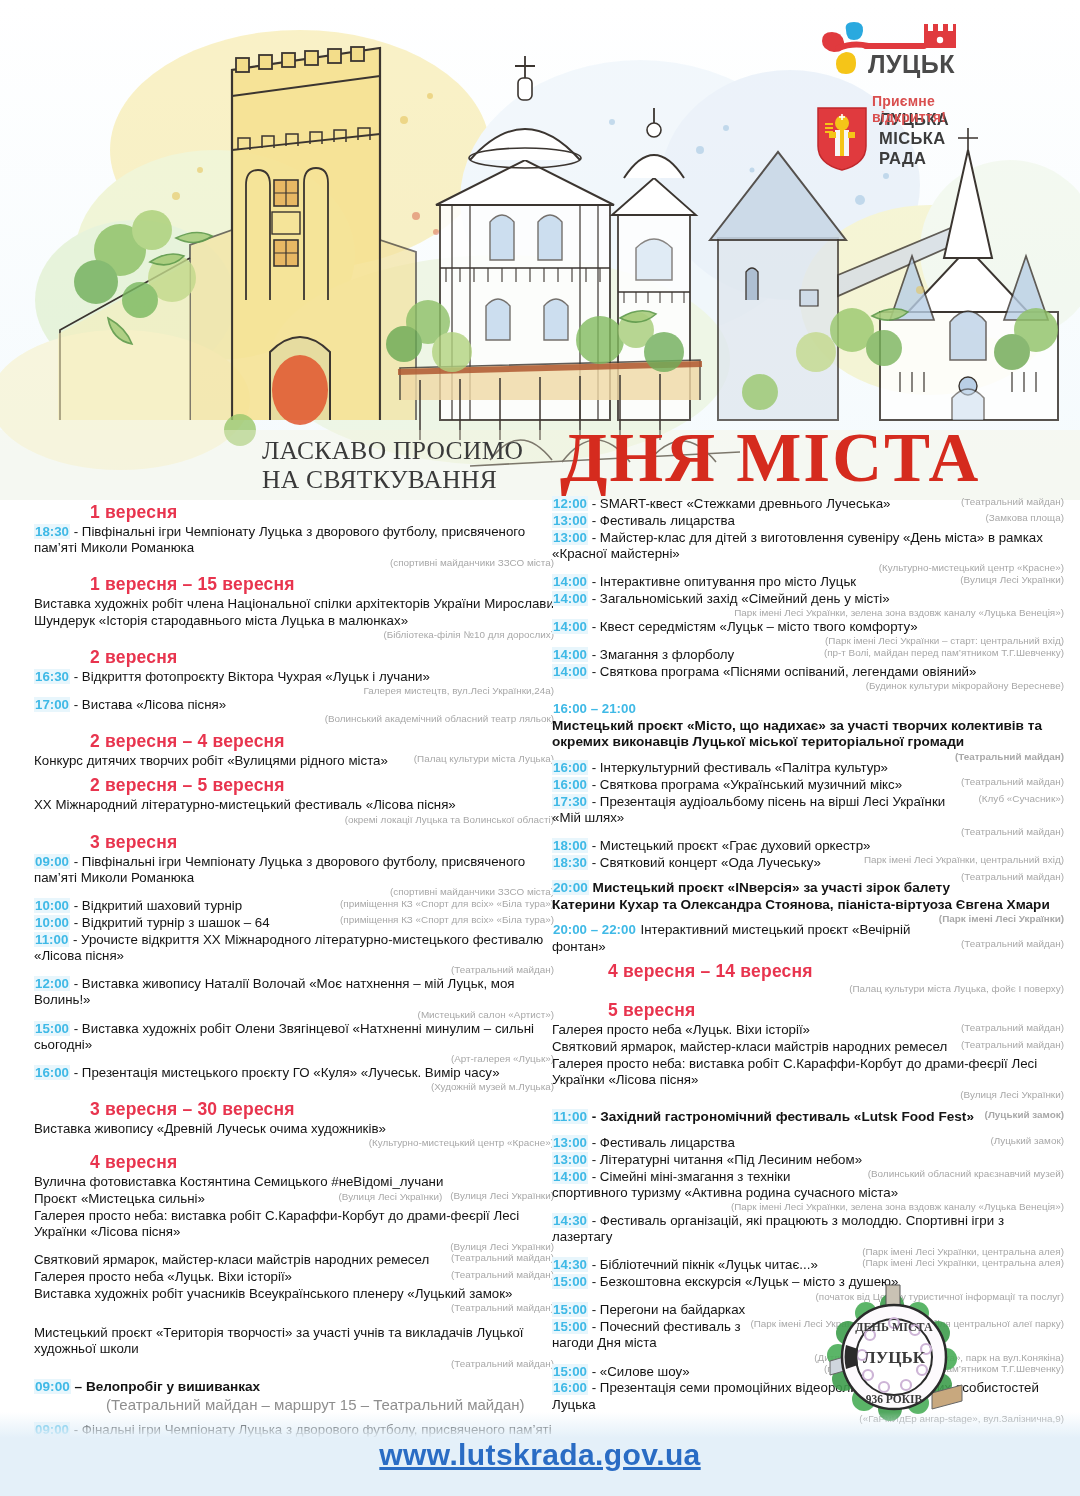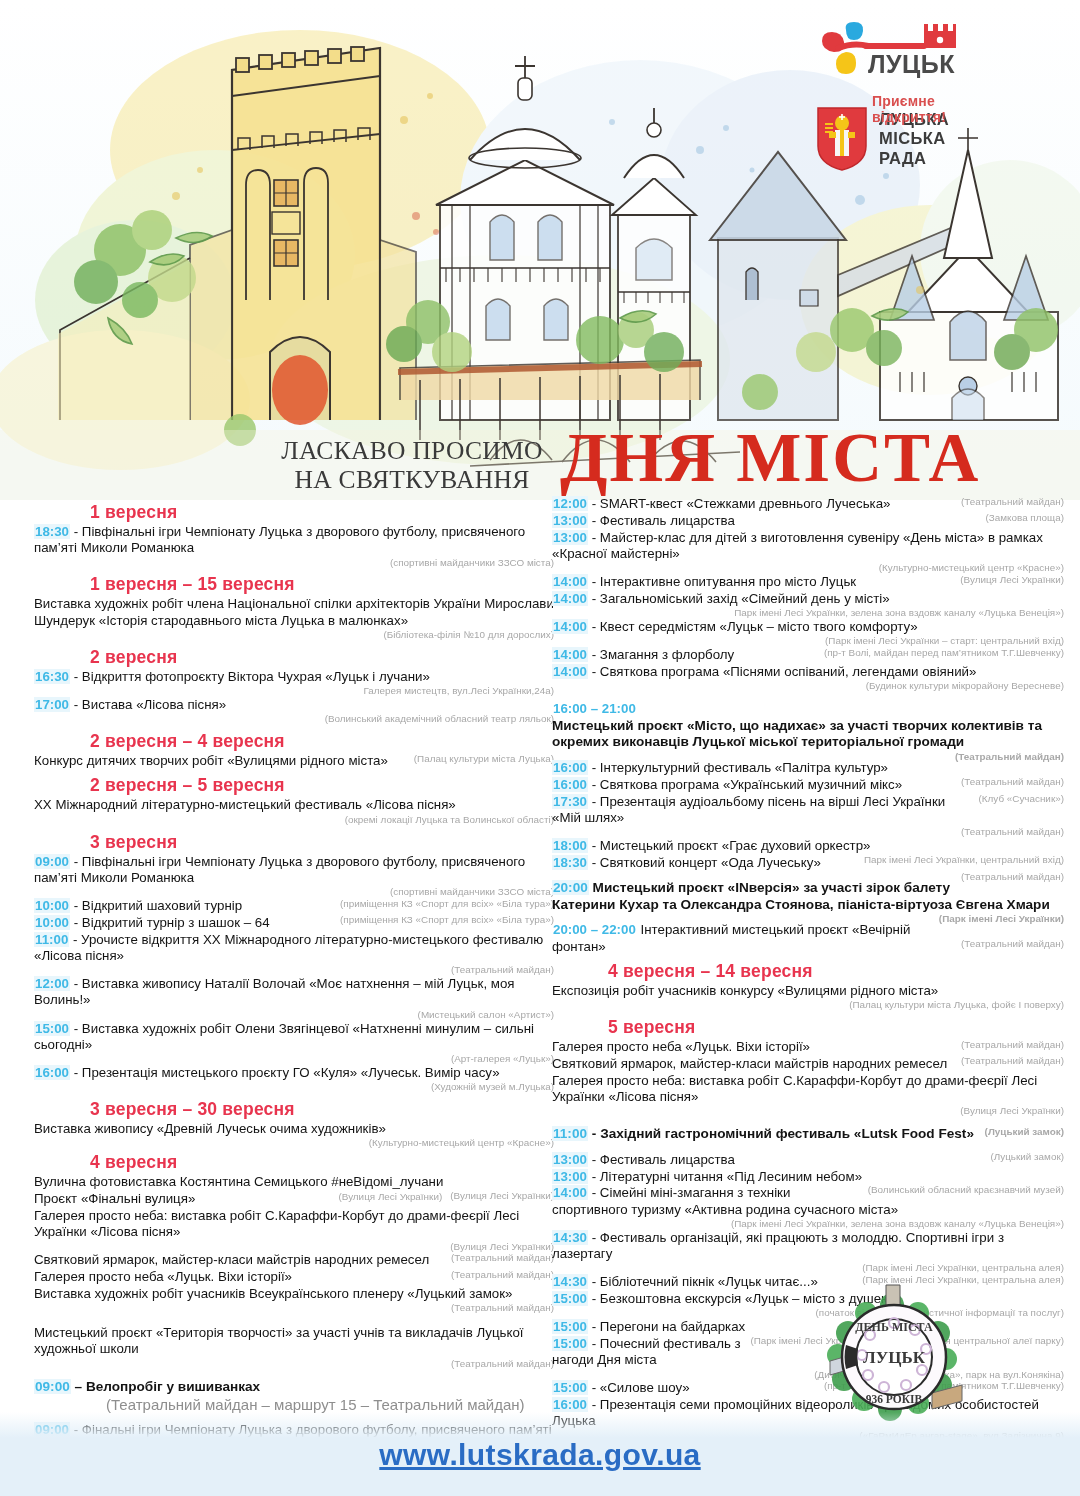--- a/index.html
+++ b/index.html
@@ -27,21 +27,21 @@
   .logo-lutsk .tagline{
     position:absolute;left:56px;top:55px;
     font-size:14px;color:#d94f4f;font-weight:bold;letter-spacing:0.2px;margin-top:16px;
   }
   .rada-row{display:flex;align-items:center;gap:11px;margin-top:10px;}
   .rada-text{font-size:16.5px;font-weight:bold;color:#3b3b3b;line-height:1.18;letter-spacing:0.4px;}
 
   
   .welcome{
     position:absolute;left:262px;top:437px;width:300px;
-    text-align:center;
+    text-align:left;
     font-family:"Liberation Serif", serif;
     font-size:25.5px;line-height:1.12;color:#3a3a3a;
     letter-spacing:0.3px;
   }
   .bigtitle{
     position:absolute;left:560px;top:424px;
     font-family:"Liberation Serif", serif;
     font-size:69px;font-weight:bold;color:#d52b1e;
     letter-spacing:2px;line-height:1;
   }
@@ -366,21 +366,21 @@
         <div class="ev"><span class="t">12:00</span> - <span>Виставка живопису Наталії Волочай «Моє натхнення – мій Луцьк, моя Волинь!»</span></div>
         <div class="venue">(Мистецький салон «Артист»)</div>
         <div class="ev"><span class="t">15:00</span> - <span>Виставка художніх робіт Олени Звягінцевої «Натхненні минулим – сильні сьогодні»</span></div>
         <div class="venue">(Арт-галерея «Луцьк»)</div>
         <div class="ev"><span class="t">16:00</span> - <span>Презентація мистецького проєкту ГО «Куля» «Лучеськ. Вимір часу»</span></div>
         <div class="venue">(Художній музей м.Луцька)</div>
         <div class="daybar">3 вересня – 30 вересня</div>
         <div class="ev"><span>Виставка живопису «Древній Лучеськ очима художників»</span><span class="venue inline">(Культурно-мистецький центр «Красне»)</span><span class="clear"></span></div>
         <div class="daybar tight">4 вересня</div>
         <div class="ev"><span>Вулична фотовиставка Костянтина Семицького #неВідомі_лучани</span><span class="venue inline">(Вулиця Лесі Українки)</span><span class="clear"></span></div>
-        <div class="ev"><span>Проєкт «Фінальні вулиця»</span><span class="venue inline">(Вулиця Лесі Українки)</span><span class="clear"></span></div>
+        <div class="ev"><span>Проєкт «Мистецька сильні»</span><span class="venue inline">(Вулиця Лесі Українки)</span><span class="clear"></span></div>
         <div class="ev"><span>Галерея просто неба: виставка робіт С.Караффи-Корбут до драми-феєрії Лесі Українки «Лісова пісня»</span></div>
         <div class="venue">(Вулиця Лесі Українки)</div>
         <div class="ev"><span>Святковий ярмарок, майстер-класи майстрів народних ремесел</span><span class="venue inline">(Театральний майдан)</span><span class="clear"></span></div>
         <div class="ev"><span>Галерея просто неба «Луцьк. Віхи історії»</span><span class="venue inline">(Театральний майдан)</span><span class="clear"></span></div>
         <div class="ev"><span>Виставка художніх робіт учасників Всеукраїнського пленеру «Луцький замок»</span></div>
         <div class="venue">(Театральний майдан)</div>
         <div class="ev gap-sm"><span>Мистецький проєкт «Територія творчості» за участі учнів та викладачів Луцької художньої школи</span></div>
         <div class="venue">(Театральний майдан)</div>
         <div class="ev bold gap"><span class="t">09:00</span> – <span>Велопробіг у вишиванках</span></div>
         <div class="indentvenue">(Театральний майдан – маршрут 15 – Театральний майдан)</div>
@@ -407,21 +407,20 @@
         <div class="ev bold"><span>Мистецький проєкт «Місто, що надихає» за участі творчих колективів та окремих виконавців Луцької міської територіальної громади</span><span class="venue inline">(Театральний майдан)</span><span class="clear"></span></div>
         <div class="ev gap"><span class="t">16:00</span> - <span>Інтеркультурний фестиваль «Палітра культур»</span><span class="venue inline">(Театральний майдан)</span><span class="clear"></span></div>
         <div class="ev"><span class="t">16:00</span> - <span>Святкова програма «Український музичний мікс»</span><span class="venue inline">(Клуб «Сучасник»)</span><span class="clear"></span></div>
         <div class="ev"><span class="t">17:30</span> - <span>Презентація аудіоальбому пісень на вірші Лесі Українки «Мій шлях»</span></div>
         <div class="venue">(Театральний майдан)</div>
         <div class="ev"><span class="t">18:00</span> - <span>Мистецький проєкт «Грає духовий оркестр»</span><span class="venue inline">Парк імені Лесі Українки, центральний вхід)</span><span class="clear"></span></div>
         <div class="ev"><span class="t">18:30</span> - <span>Святковий концерт «Ода Лучеську»</span><span class="venue inline">(Театральний майдан)</span><span class="clear"></span></div>
         <div class="ev bold gap"><span class="t">20:00</span>  <span>Мистецький проєкт «INверсія» за участі зірок балету Катерини Кухар та Олександра Стоянова, піаніста-віртуоза Євгена Хмари</span><span class="venue inline">(Парк імені Лесі Українки)</span><span class="clear"></span></div>
         <div class="ev gap"><span class="t plain">20:00 – 22:00</span> <span>Інтерактивний мистецький проєкт «Вечірній фонтан»</span><span class="venue inline">(Театральний майдан)</span><span class="clear"></span></div>
         <div class="daybar">4 вересня – 14 вересня</div>
-        <div class="ev"><span>Експозиція робіт учасників конкурсу «Вулицями рідного міста»</span></div>
         <div class="venue">(Палац культури міста Луцька, фойє І поверху)</div>
         <div class="daybar">5 вересня</div>
         <div class="ev"><span>Галерея просто неба «Луцьк. Віхи історії»</span><span class="venue inline">(Театральний майдан)</span><span class="clear"></span></div>
         <div class="ev"><span>Святковий ярмарок, майстер-класи майстрів народних ремесел</span><span class="venue inline">(Театральний майдан)</span><span class="clear"></span></div>
         <div class="ev"><span>Галерея просто неба: виставка робіт С.Караффи-Корбут до драми-феєрії Лесі Українки «Лісова пісня»</span></div>
         <div class="venue">(Вулиця Лесі Українки)</div>
         <div class="ev bold gap"><span class="t">11:00</span> - <span>Західний гастрономічний фестиваль «Lutsk Food Fest»</span><span class="venue inline">(Луцький замок)</span><span class="clear"></span></div>
         <div class="ev gap"><span class="t">13:00</span> - <span>Фестиваль лицарства</span><span class="venue inline">(Луцький замок)</span><span class="clear"></span></div>
         <div class="ev"><span class="t">13:00</span> - <span>Літературні читання «Під Лесиним небом»</span><span class="venue inline">(Волинський обласний краєзнавчий музей)</span><span class="clear"></span></div>
         <div class="ev"><span class="t">14:00</span> - <span>Сімейні міні-змагання з техніки спортивного туризму «Активна родина сучасного міста»</span></div>

